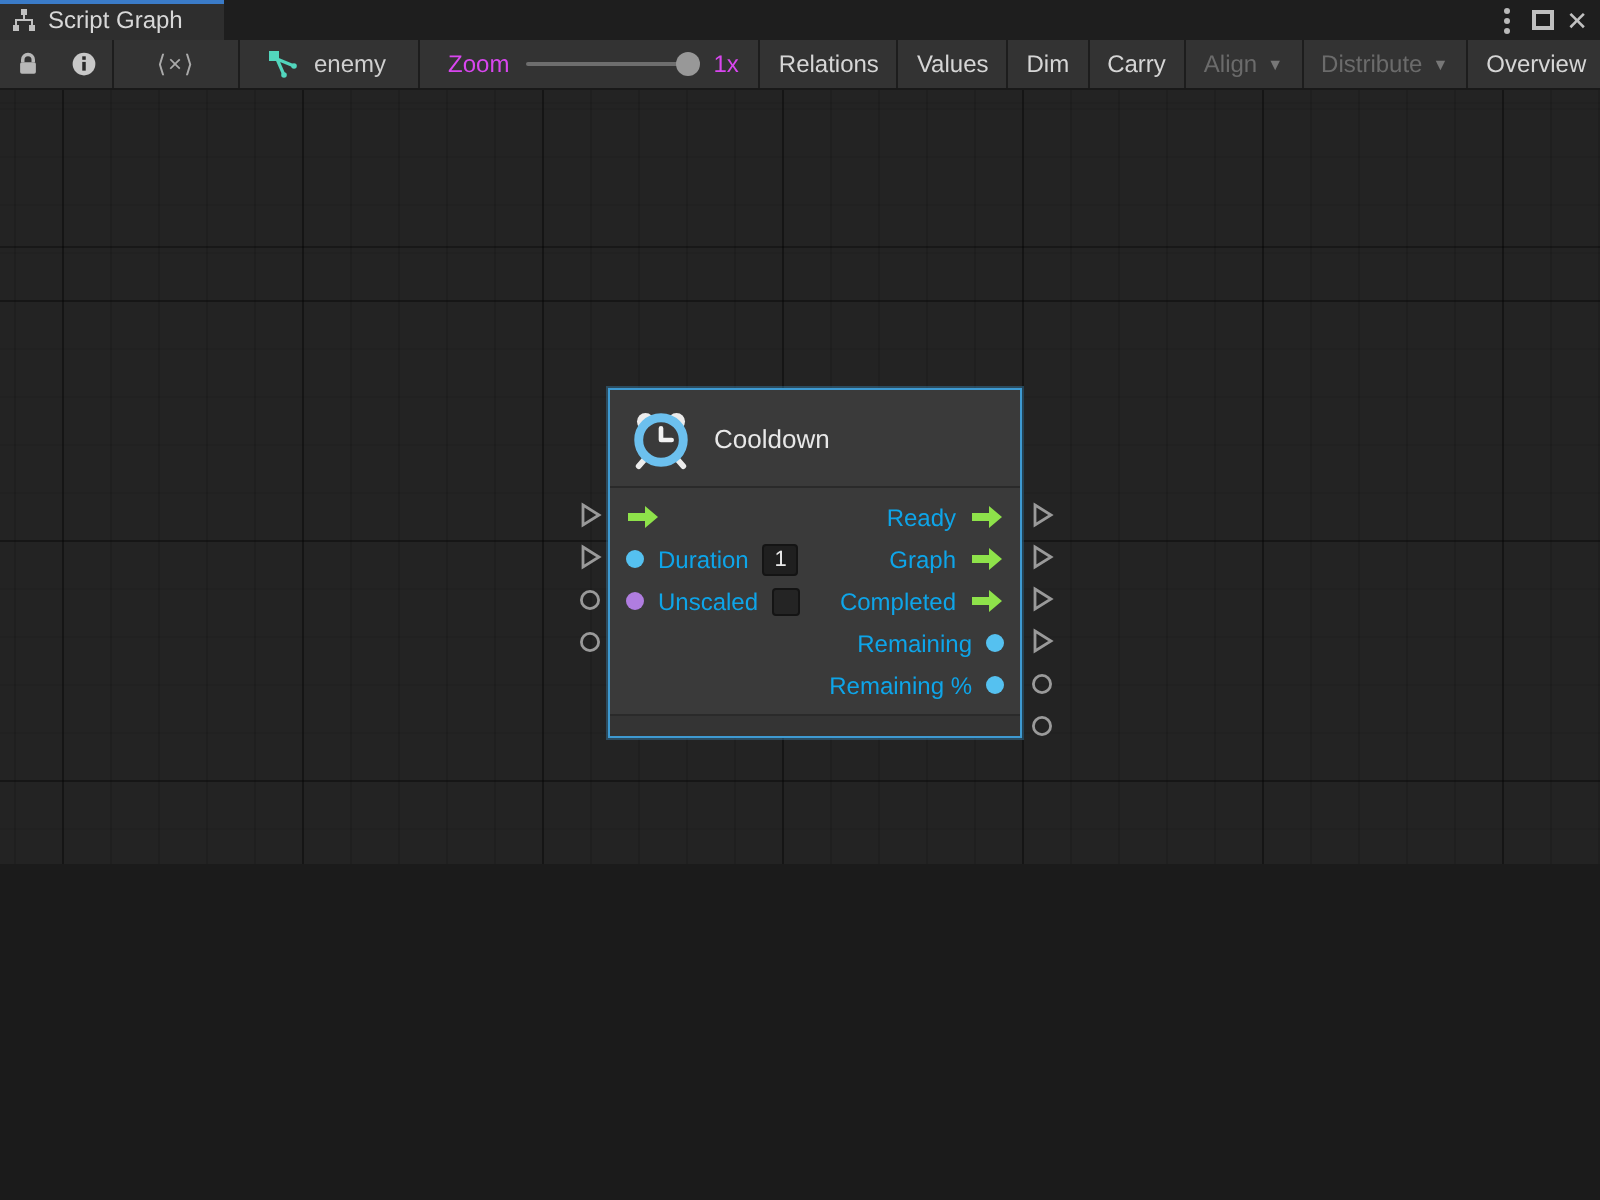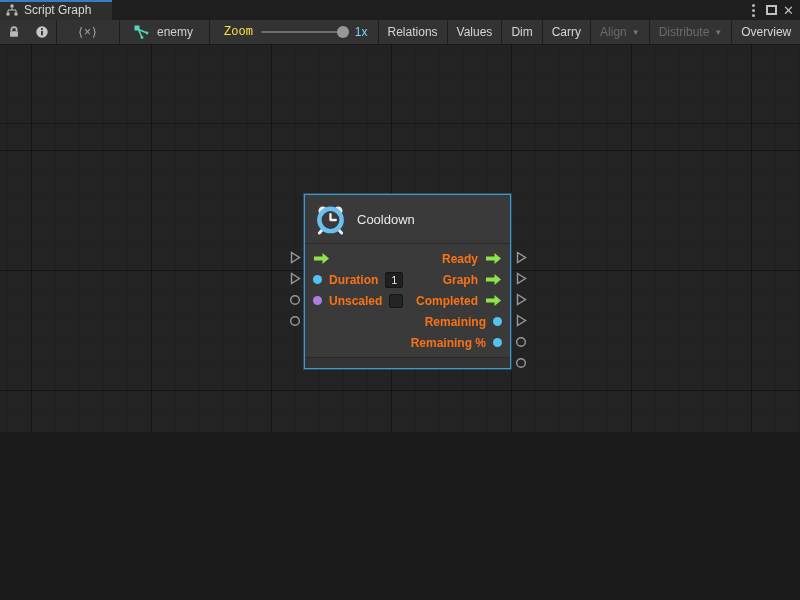--- a/index.html
+++ b/index.html
@@ -24,25 +24,25 @@
   
   .toolbar { height:25px; background:#333333; display:flex; align-items:stretch;
              border-bottom:1px solid #191919; font-size:12px; color:#d6d6d6; }
   .tb-sec { display:flex; align-items:center; border-right:1px solid #1d1d1d; }
   .tb-iconbtn { width:28px; height:100%; display:flex; align-items:center; justify-content:center; }
   .tb-codebtn { width:62px; height:100%; display:flex; align-items:center; justify-content:center;
                 color:#aaaaaa; font-size:12px; letter-spacing:1px; }
   .breadcrumb { display:flex; align-items:center; gap:7px; padding:0 16px 0 14px; }
   .breadcrumb span { color:#cfcfcf; }
   .zoomctl { display:flex; align-items:center; gap:8px; padding:0 10px 0 14px; }
-  .zoom-label { color:#fde047;font-family:Liberation Mono, monospace; }
+  .zoom-label { color:#d946ef; }
   .zoom-track { width:86px; height:2px; background:#6e6e6e; position:relative; border-radius:1px; }
   .zoom-handle { position:absolute; top:50%; width:12px; height:12px; border-radius:50%;
                  background:#989898; transform:translate(-50%,-50%); }
-  .zoom-val { color:#7dd3fc; }
+  .zoom-val { color:#d946ef; }
   .tb-buttons { display:flex; flex:1; align-items:stretch; }
   .tb-btn { display:flex; align-items:center; justify-content:center; gap:5px;
             padding:0 9px; border-right:1px solid #1d1d1d; white-space:nowrap; flex:1; }
   .tb-btn:last-child { border-right:none; }
   .tb-btn.disabled { color:#6b6b6b;text-align:center; }
   .dd-arrow { font-size:8px; color:#777777; }
 
   
   .canvas { position:relative; flex:1; background-color:#232323;
     background-image:
@@ -55,21 +55,21 @@
   
   .node { position:absolute; left:304px; top:149px; width:207px;
           border:1px solid #3e9ad2; background:#3a3a3a;
           box-shadow:0 0 0 1px rgba(62,154,210,0.35); }
   .node-header { height:48px; display:flex; align-items:center; gap:11px; padding:0 10px; }
   .node-title { color:#e8e8e8; font-size:13px; }
   .node-body { border-top:1px solid #2a2a2a; padding:4px 0; }
   .prow { height:21px; display:flex; align-items:center; padding:0 8px; }
   .prow-left { display:flex; align-items:center; gap:7px; }
   .prow-right { display:flex; align-items:center; gap:7px; margin-left:auto; }
-  .plabel { color:#f97316; font-size:12px; white-space:nowrap;font-weight:bold; }
+  .plabel { color:#0ea5e9; font-size:12px; white-space:nowrap; }
   .flow-arrow { display:flex; align-items:center; }
   .vdot { width:9px; height:9px; border-radius:50%; }
   .vdot.blue { background:#55c1f0; }
   .vdot.purple { background:#b07de0; }
   .mini-field { min-width:18px; height:16px; background:#1f1f1f; border:1px solid #141414;
                 border-radius:2px; color:#e8e8e8; font-size:11px; display:flex;
                 align-items:center; justify-content:center; padding:0 4px; }
   .mini-check { width:14px; height:14px; background:#242424; border:1px solid #141414;
                 border-radius:2px; }
   .node-footer { height:11px; background:#343434; border-top:1px solid #2a2a2a; }

